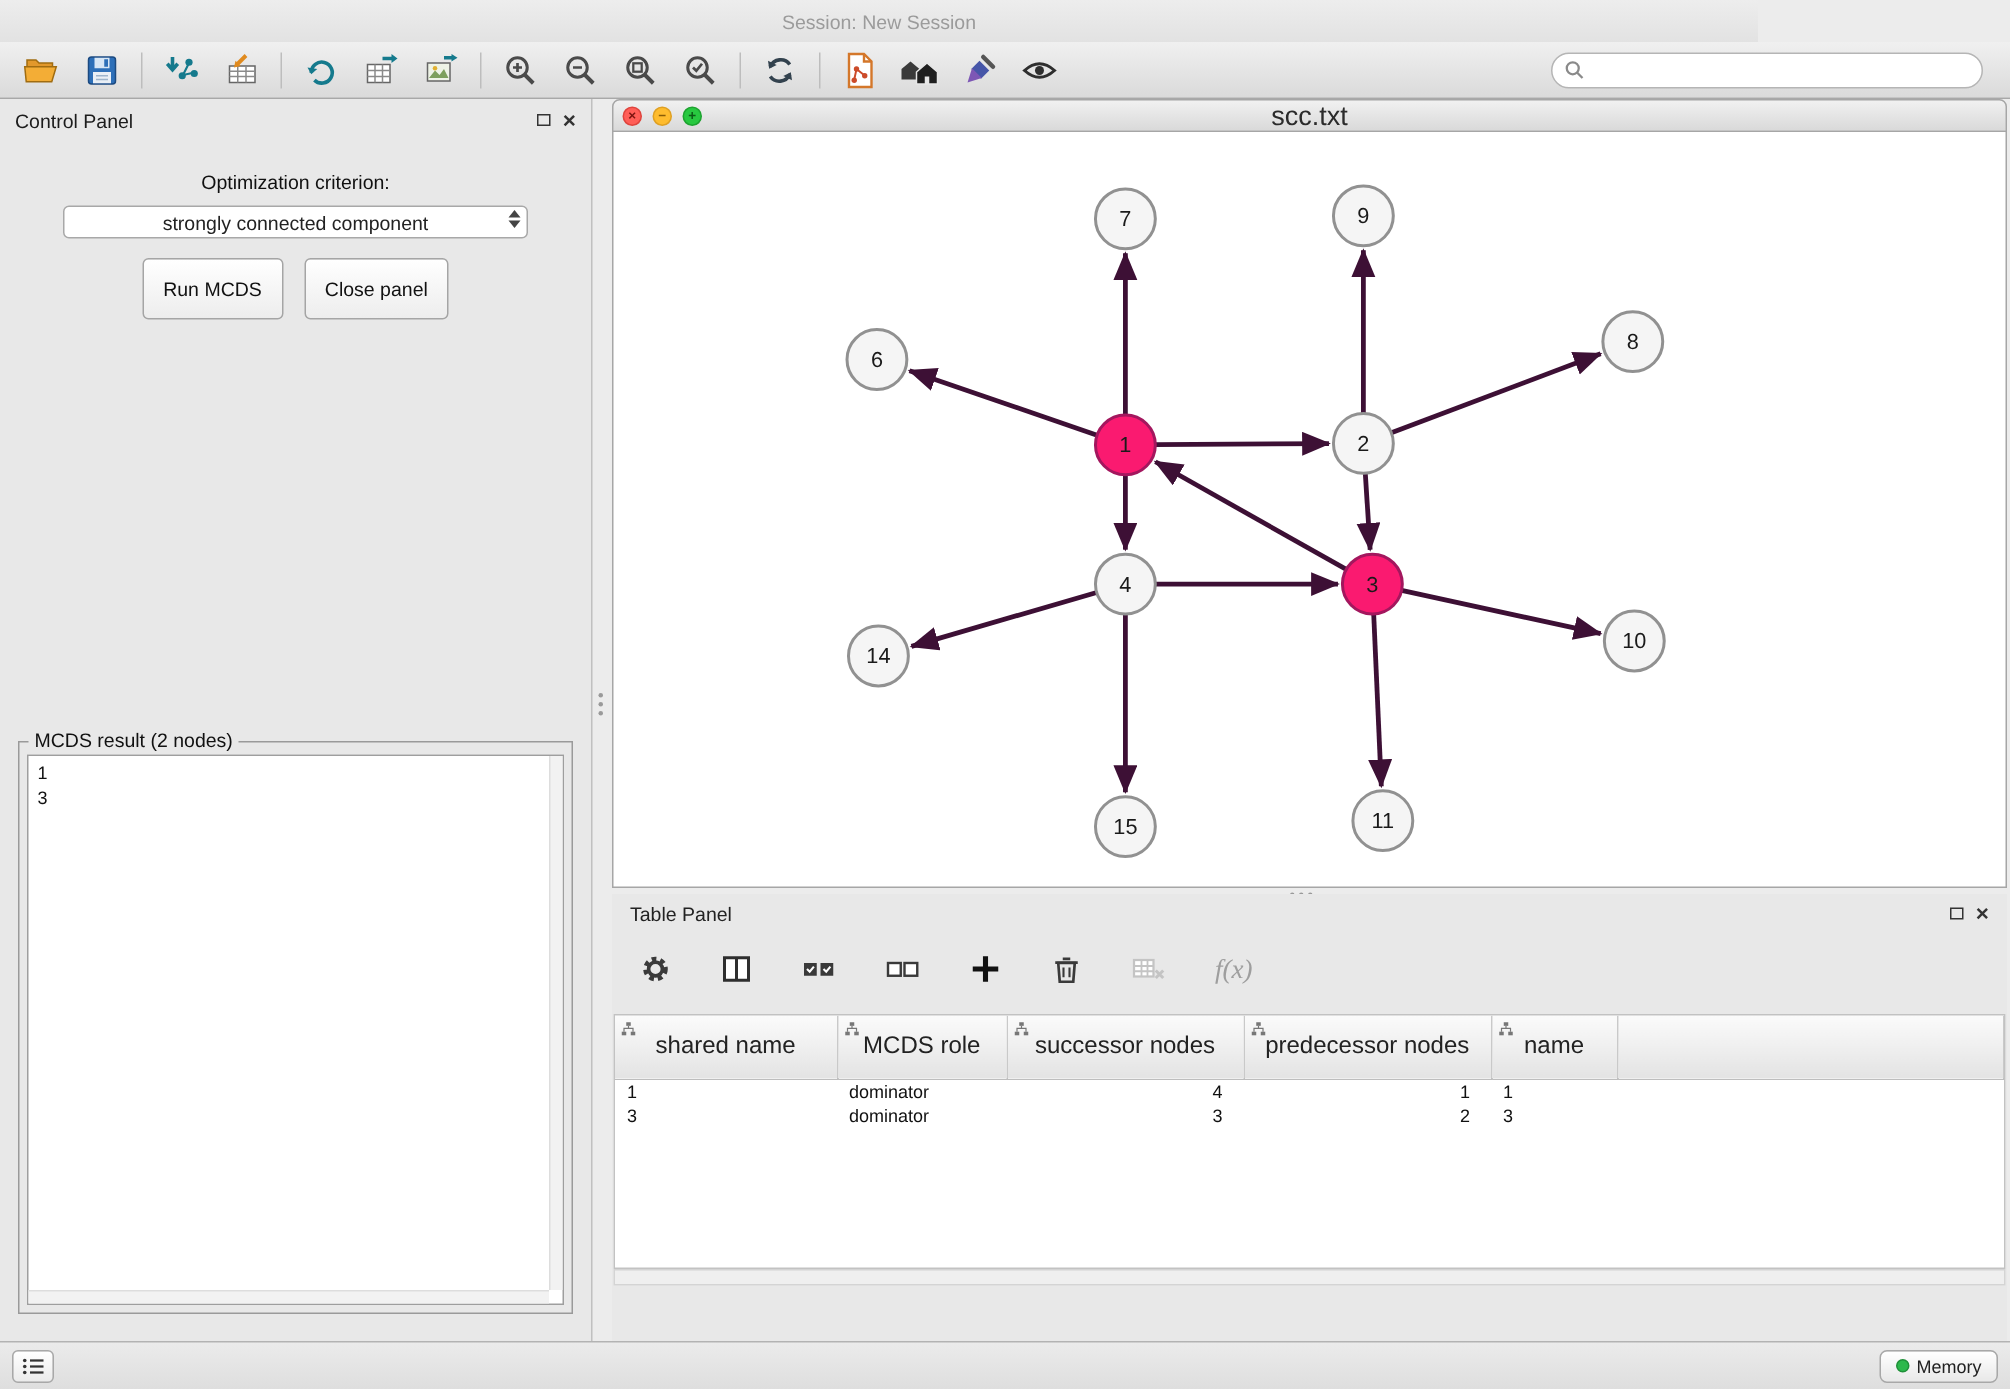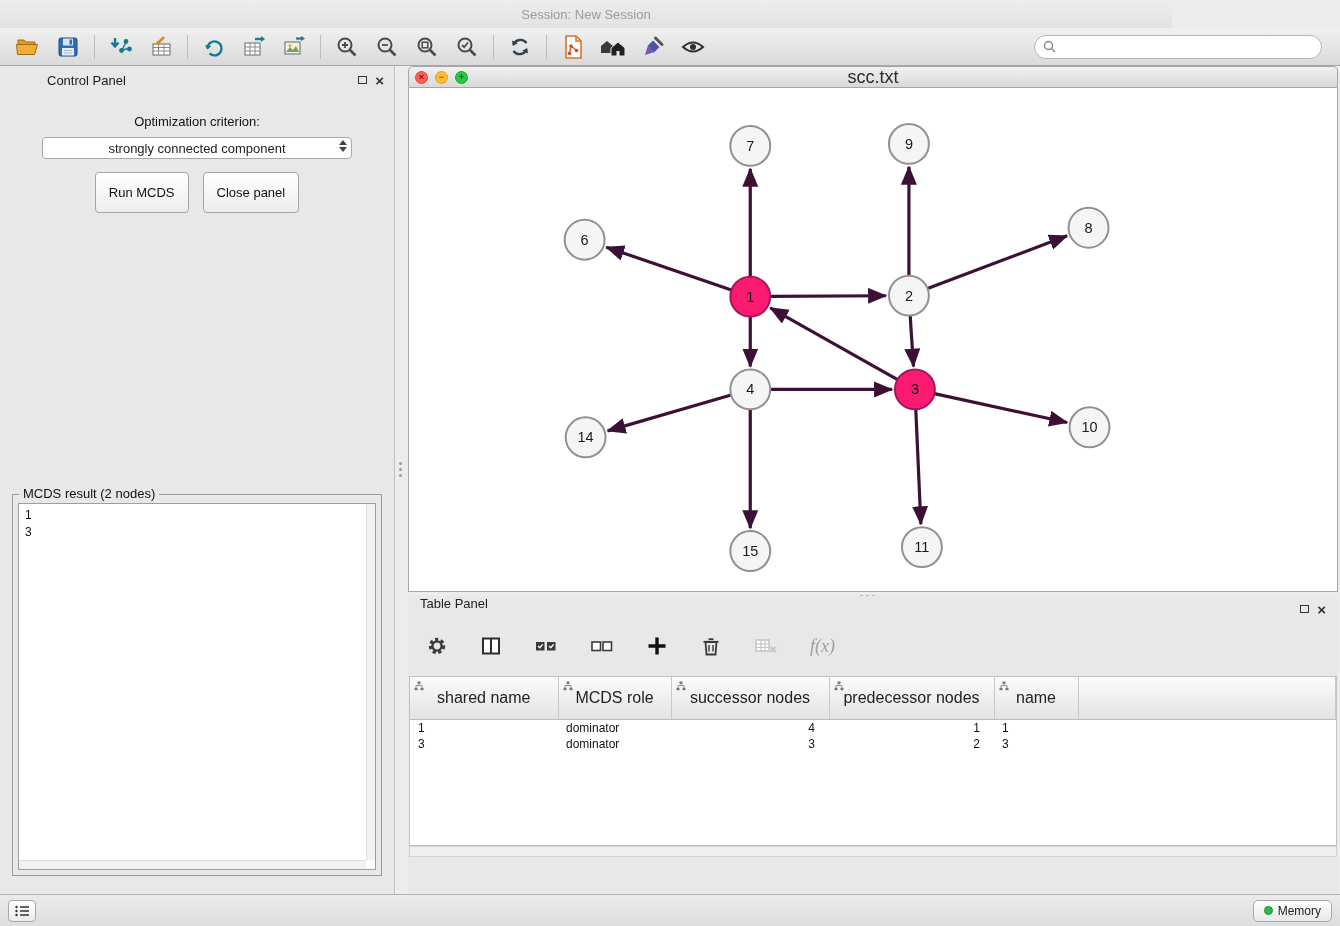--- a/index.html
+++ b/index.html
@@ -19,21 +19,21 @@
   .tbtn svg { display:block; }
   .tsep { width:1px; height:24px; background:#bdbdbd; margin:0 6px; }
   .search { margin-left:auto; margin-right:10px; width:288px; height:24px; background:#fff;
     border:1px solid #b5b5b5; border-radius:12px; display:flex; align-items:center; padding:0 8px; }
   .search input { border:none; outline:none; flex:1; font-size:12px; background:transparent; margin-left:5px; font-family:inherit; }
 
   
   .control-panel { position:absolute; left:0; top:66px; width:395px; height:828px;
     background:#e8e8e8; border-right:1px solid #c0c0c0; }
   .cp-header { height:28px; display:flex; align-items:center; padding:0 10px; }
-  .cp-header .ptitle { font-size:13px; color:#1c1c1c;margin-left:37px; }
+  .cp-header .ptitle { font-size:13px; color:#1c1c1c; }
   .panel-icons { margin-left:auto; display:flex; align-items:center; gap:8px; }
   .float-ic { width:9px; height:8px; border:1.5px solid #333; display:inline-block; }
   .close-ic { font-size:15px; font-weight:700; color:#333; line-height:1; }
   .cp-tabs { display:flex; justify-content:center; border-bottom:1px solid #b6b6b6; padding:4px 0 0 0; }
   .tab { font-family:inherit; font-size:13px; padding:3px 13px 4px; background:linear-gradient(#fefefe,#ececec);
     border:1px solid #a9a9a9; border-bottom:none; border-radius:4px 4px 0 0; margin-right:-1px; color:#111; cursor:default; }
   .tab.active { background:linear-gradient(#d2d2d2,#dcdcdc); color:#f2f2f2; }
   .opt-label { text-align:center; margin-top:20px; font-size:13px; color:#111; }
   .dropdown { position:relative; margin:8px auto 0; width:310px; height:22px; background:#fff;
     border:1px solid #a8a8a8; border-radius:4px; display:flex; align-items:center; justify-content:center; font-size:13px; }
@@ -67,21 +67,21 @@
   .tl-yellow { background:#febc2e; border:1px solid #dfa023; color:#8a5d07; }
   .tl-green { background:#28c840; border:1px solid #1da32f; color:#0b5c16; }
   .nw-body { position:absolute; left:0; top:22px; width:930px; height:504px; background:#fff;
     border:1px solid #a6a6a6; border-top:none; }
   .nw-body svg { position:absolute; left:0; top:0; width:100%; height:100%; }
   .h-splitter-grip { position:absolute; left:452px; bottom:-6px; display:flex; gap:3px; }
   .h-splitter-grip i { width:3px; height:3px; border-radius:50%; background:#9a9a9a; display:block; }
 
   
   .table-panel { position:absolute; left:408px; top:596px; width:930px; height:298px; background:#e8e8e8; }
-  .tp-header { height:26px; display:flex; padding:0 12px;gap:36px; }
+  .tp-header { height:26px; display:flex; align-items:center; padding:0 12px;gap:36px; }
   .tp-toolbar { height:48px; display:flex; align-items:center; gap:32px; padding:0 18px; }
   .tp-tbtn { background:none; border:none; display:flex; align-items:center; justify-content:center; cursor:default; }
   .fx { font-family:"Liberation Serif","DejaVu Serif",serif; font-style:italic; font-size:18px; color:#9e9e9e; }
   .node-table-wrap { position:absolute; left:1px; right:1px; top:80px; height:170px; background:#fff; border:1px solid #c2c2c2; overflow:hidden; }
   table.node-table { border-collapse:collapse; table-layout:fixed; width:100%; }
   table.node-table th { height:18px; background:linear-gradient(#fbfbfb,#e3e3e3); border-right:1px solid #c9c9c9;
     border-bottom:1px solid #bdbdbd; font-size:16px; font-weight:400; color:#222; text-align:center; position:relative; padding:12px 4px; }
   table.node-table th svg { position:absolute; left:4px; top:4px; }
   table.node-table td { height:16px; font-size:12px; color:#111; padding:0 8px; border:none; white-space:nowrap; }
   table.node-table td.num { text-align:right; padding-right:14px; }

